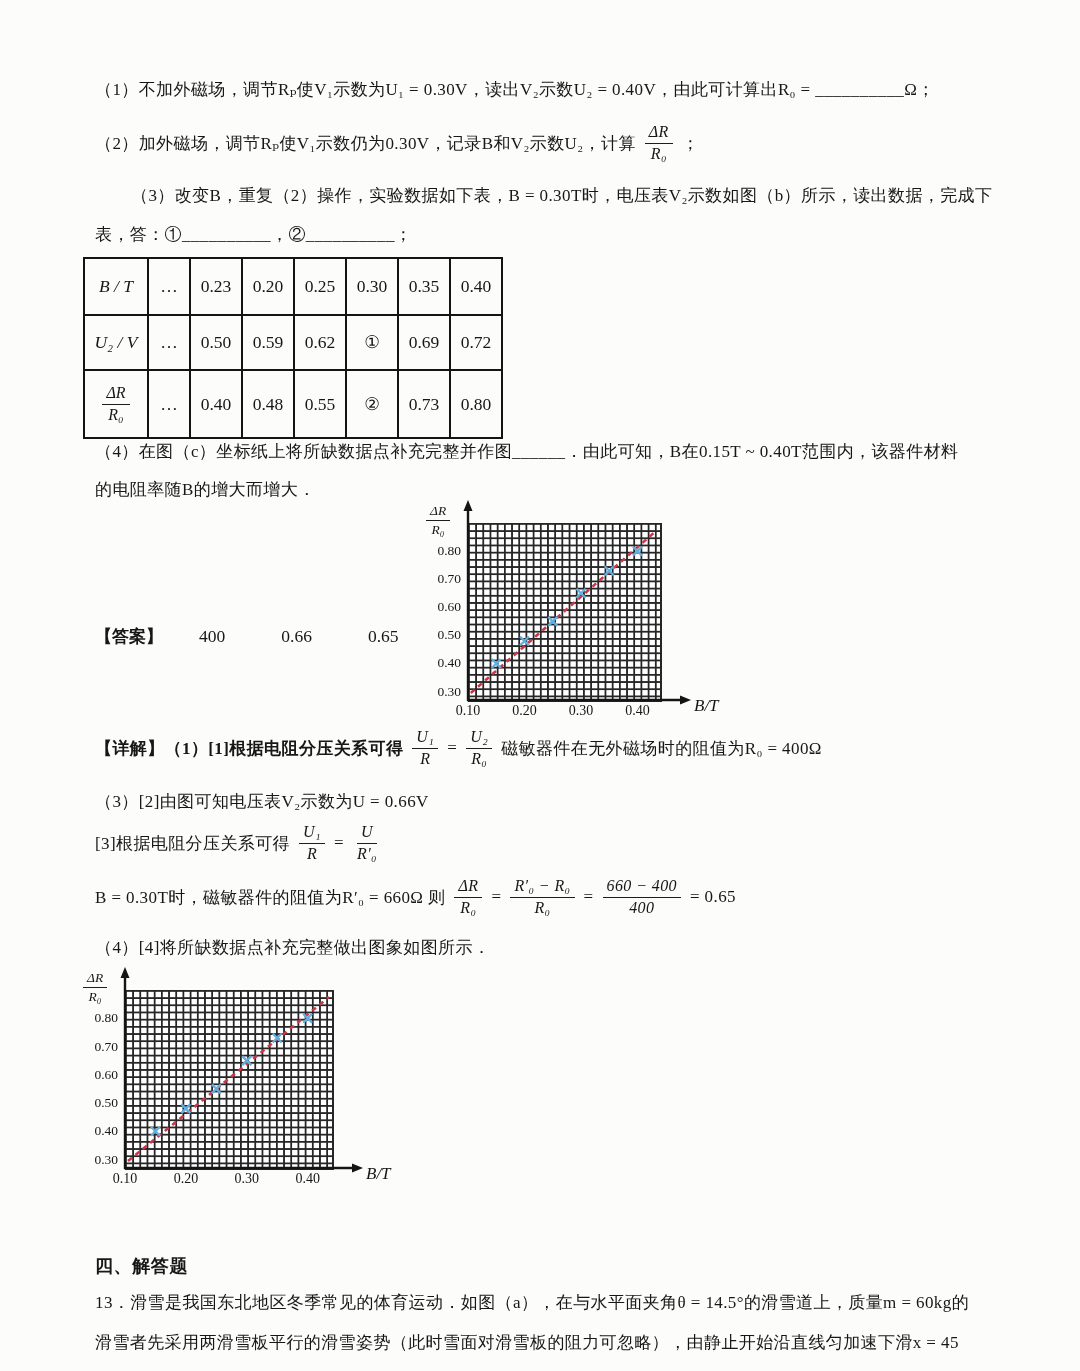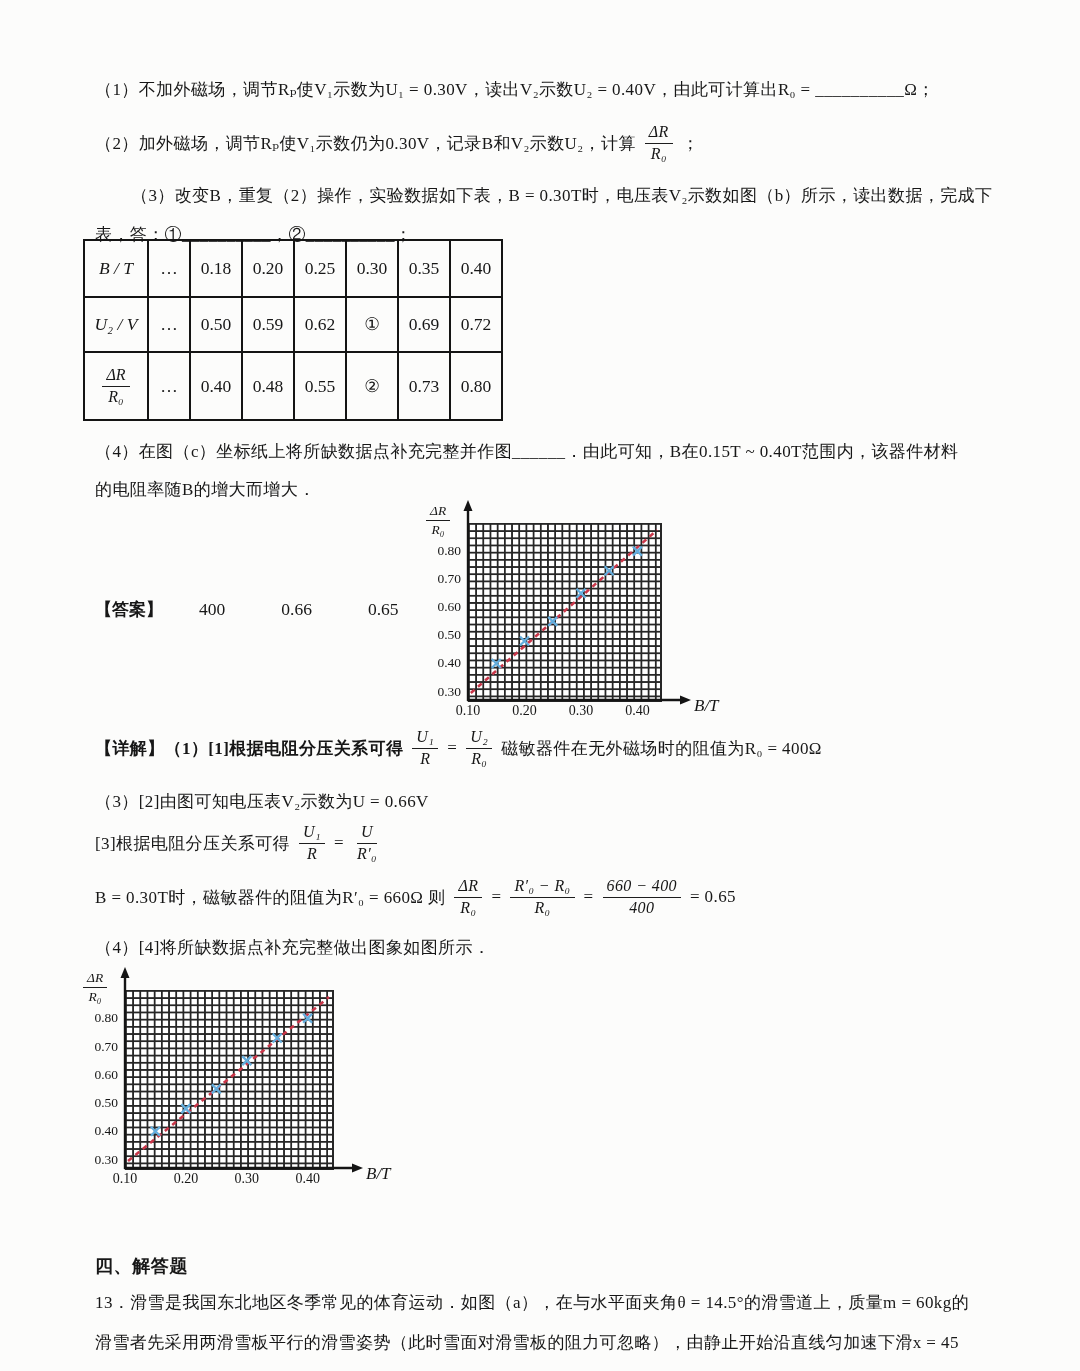--- a/index.html
+++ b/index.html
@@ -17,21 +17,21 @@
   .frac{display:inline-flex;flex-direction:column;align-items:center;
         font-style:italic;font-size:16px;line-height:1.15;vertical-align:middle;margin:0 2px;text-align:right;}
   .frac .num{border-bottom:1.6px solid #1d1d1d;padding:0 4px 1px;}
   .frac .den{padding:1px 4px 0;}
   
   table.data{border-collapse:collapse;table-layout:fixed;}
   table.data td{border:2.2px solid #141414;text-align:center;vertical-align:middle;
                 font-size:17.5px;padding:0;}
   td.lab{font-style:italic;}
   
-  .answer-row{display:flex;align-items:baseline;white-space:nowrap;}
+  .answer-row{display:flex;align-items:baseline;white-space:nowrap;margin-top:27px;}
   .answer-row .vals{display:flex;gap:56px;margin-left:36px;font-size:17.5px;}
   
   .chart{position:absolute;}
   .plot{
     position:relative;background:#ffffff;
     background-image:
       linear-gradient(to right,#262626 2px,transparent 2px),
       linear-gradient(to bottom,#262626 2px,transparent 2px);
     background-size:7.2px 7.2px;
     border-right:2px solid #262626;border-bottom:2px solid #262626;
@@ -58,36 +58,36 @@
     <span class="frac">
       <span class="num">ΔR</span>
       <span class="den">R₀</span>
     </span>
     <span>；</span>
   </div>
 
   <div class="abs para" style="left:95px;top:184px;margin-left:36px;">（3）改变B，重复（2）操作，实验数据如下表，B = 0.30T时，电压表V₂示数如图（b）所示，读出数据，完成下</div>
   <div class="abs para" style="left:95px;top:223px;">表，答：①__________，②__________；</div>
 
-  <table class="data abs" style="left:83px;top:239px;">
+  <table class="data abs" style="left:83px;top:257px;">
     <colgroup>
       <col style="width:64px">
         <col style="width:42px">
         <col style="width:52px">
         <col style="width:52px">
       <col style="width:52px">
         <col style="width:52px">
         <col style="width:52px">
         <col style="width:52px">
     </colgroup>
     <tbody>
         <tr style="height:57px">
       <td class="lab">B / T</td>
       <td>…</td>
-      <td>0.18</td>
+      <td>0.23</td>
       <td>0.20</td>
       <td>0.25</td>
       <td>0.30</td>
       <td>0.35</td>
       <td>0.40</td>
     </tr>
     <tr style="height:55px">
       <td class="lab">U₂ / V</td>
       <td>…</td>
       <td>0.50</td>

